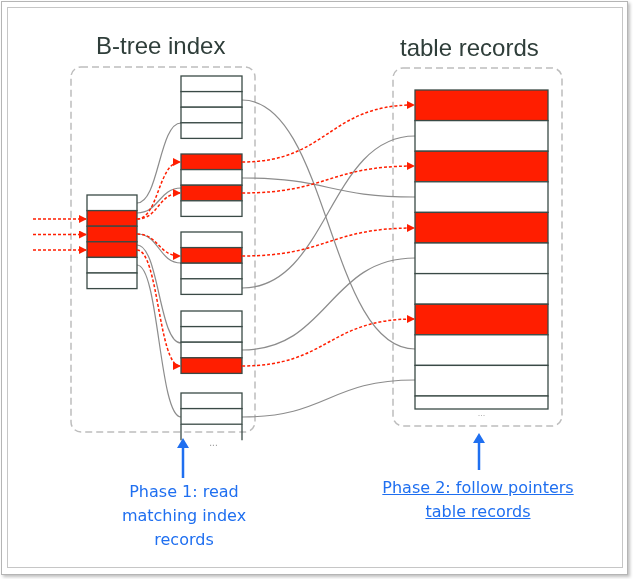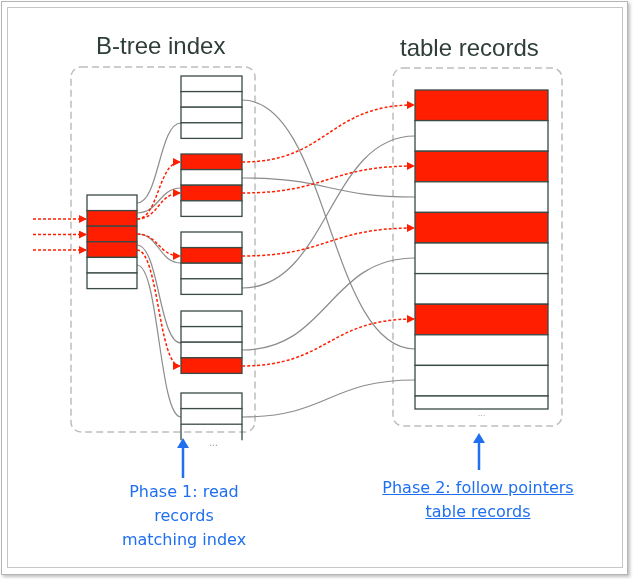--- a/index.html
+++ b/index.html
@@ -102,19 +102,19 @@
   <g id="blue-arrows">
       <line x1="183" y1="478" x2="183" y2="446" stroke="#1f6ff0" stroke-width="2.5"></line>
       <path d="M177,448 L183,438 L189,448 Z" fill="#1f6ff0"></path>
       <line x1="479" y1="470" x2="479" y2="441" stroke="#1f6ff0" stroke-width="2.5"></line>
       <path d="M473,443 L479,433 L485,443 Z" fill="#1f6ff0"></path>
     </g>
 </svg>
 
 <div class="note" style="left:96px; top:480px; width:176px;">
   <div>Phase 1: read</div>
+  <div>matching index</div>
   <div>records</div>
-  <div>matching index</div>
 </div>
 <div class="note" style="left:350px; top:476px; width:256px;text-decoration:underline;">
   <div>Phase 2: follow pointers</div>
   <div>table records</div>
 </div>
 
 </body></html>

